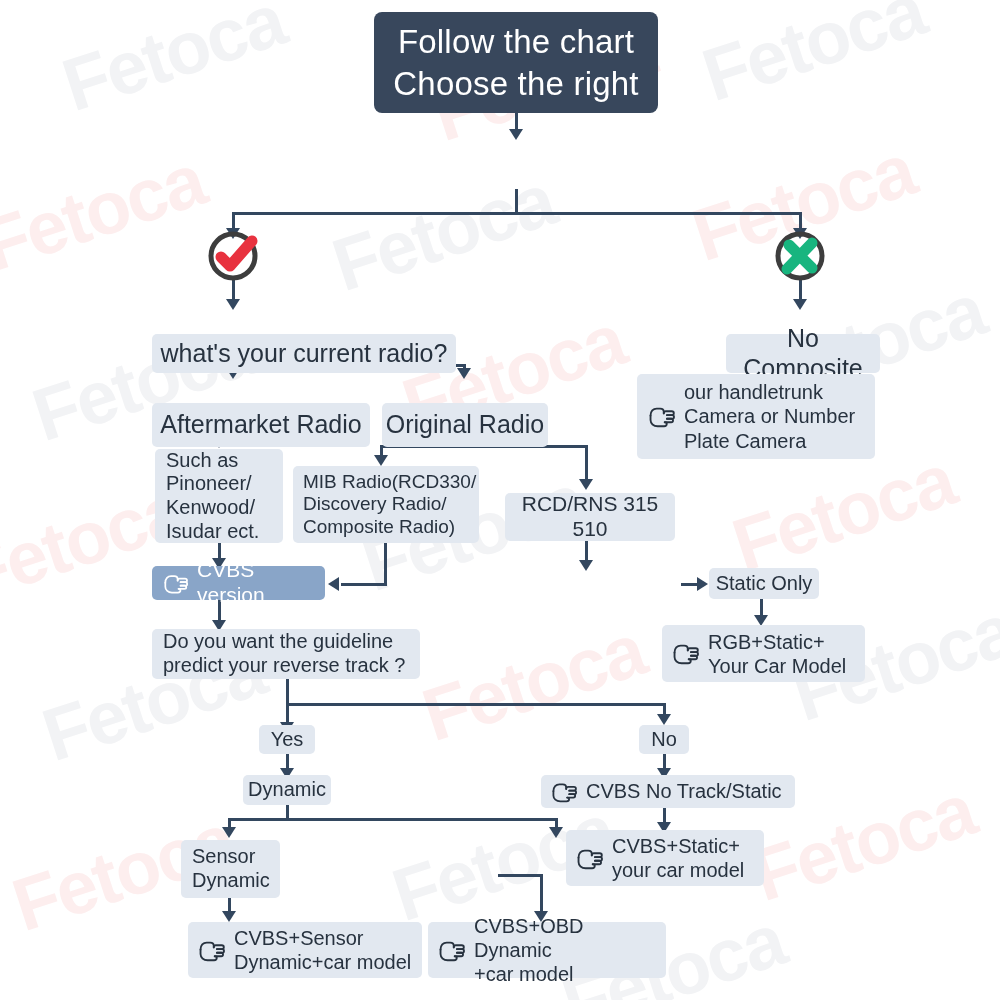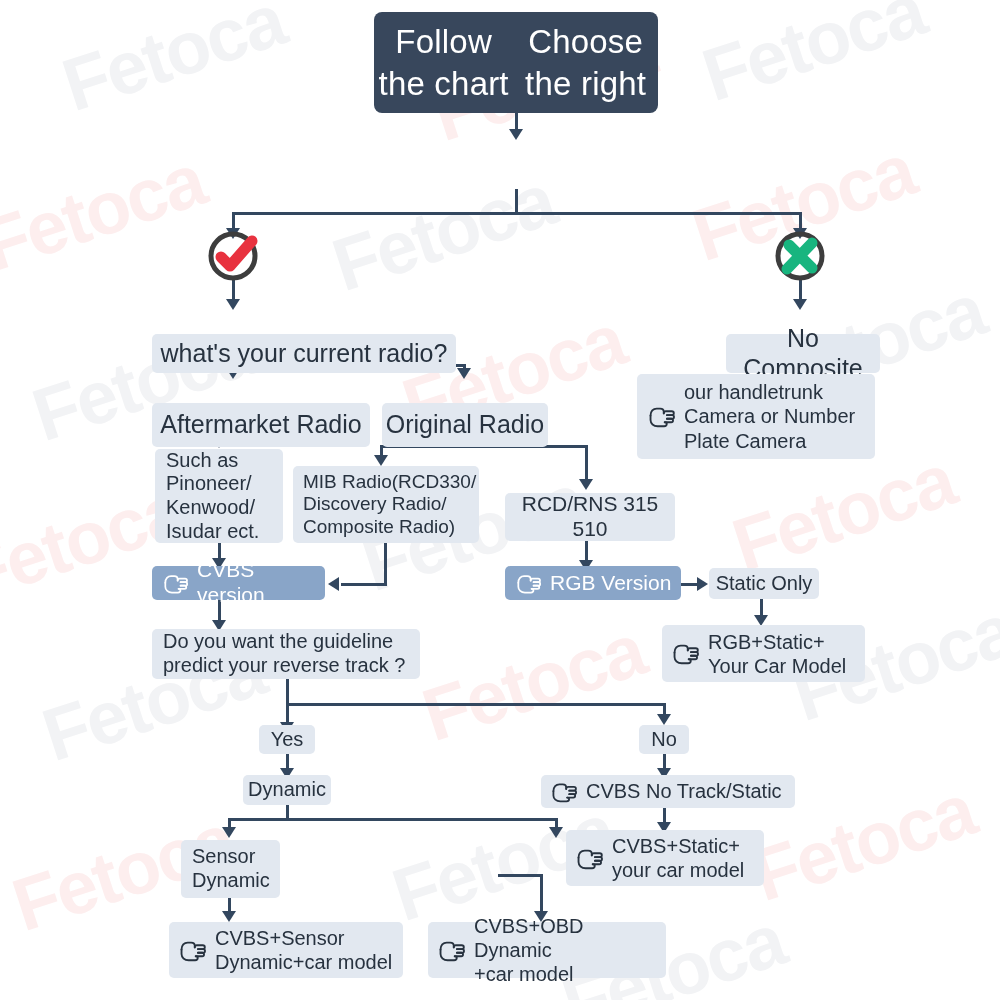--- a/index.html
+++ b/index.html
@@ -182,21 +182,21 @@
     </svg>
   </div>
 
   <div class="mark" style="left:772px;top:228px;">
     <svg width="56" height="56" viewBox="0 0 56 56">
       <circle cx="28" cy="28" r="22" fill="none" stroke="#3d3d3d" stroke-width="5"></circle>
       <path d="M17 17 L40 40 M40 15 L15 41" fill="none" stroke="#18b57f" stroke-width="11" stroke-linecap="round"></path>
     </svg>
   </div>
 
-  <div class="box dark title-txt" style="left:374px;top:12px;width:284px;height:101px;flex-direction:row;">
+  <div class="box dark title-txt" style="left:374px;top:12px;width:284px;height:101px;flex-direction:column;">
     <span>Follow the chart</span>
     <span>Choose the right</span>
   </div>
 
 
   <div class="box lite t22" style="left:152px;top:310px;width:304px;height:39px;">
     <span>what's your current radio?</span>
   </div>
 
   <div class="box lite t22" style="left:726px;top:310px;width:154px;height:39px;">
@@ -255,34 +255,20 @@
           <path d="M19 10.2 C19 8.8 20.2 8 21.4 8 L28 8 C29.4 8 30.4 9 30.4 10.2 C30.4 11.4 29.4 12.4 28 12.4 L22.6 12.4"></path>
           <path d="M22.6 12.4 L28.4 12.4 C29.7 12.4 30.6 13.3 30.6 14.5 C30.6 15.7 29.7 16.6 28.4 16.6 L22.6 16.6"></path>
           <path d="M22.6 16.6 L27.4 16.6 C28.6 16.6 29.5 17.4 29.5 18.5 C29.5 19.6 28.6 20.5 27.4 20.5 L20 20.5"></path>
           <path d="M4 13 L4 18 C4 22 7.4 25 12 25 L19.4 25 C21.2 25 22.4 23.8 22.4 22.2 C22.4 21.2 21.6 20.5 20.4 20.5"></path>
         </g>
       </svg>
     </span>
     <span>CVBS version</span>
   </div>
 
-  <div class="box blue t21 withicon" style="left:505px;top:566px;width:176px;height:34px;padding-left:10px;">
-    <span class="hand">
-      <svg width="28" height="23" viewBox="0 0 34 28">
-        <g fill="none" stroke="#ffffff" stroke-width="2.1" stroke-linejoin="round" stroke-linecap="round">
-          <path d="M4 13 C4 8 7 5 11 5 L15 5 C17.6 5 19 6.4 19 8.4 L19 10.6"></path>
-          <path d="M19 10.2 C19 8.8 20.2 8 21.4 8 L28 8 C29.4 8 30.4 9 30.4 10.2 C30.4 11.4 29.4 12.4 28 12.4 L22.6 12.4"></path>
-          <path d="M22.6 12.4 L28.4 12.4 C29.7 12.4 30.6 13.3 30.6 14.5 C30.6 15.7 29.7 16.6 28.4 16.6 L22.6 16.6"></path>
-          <path d="M22.6 16.6 L27.4 16.6 C28.6 16.6 29.5 17.4 29.5 18.5 C29.5 19.6 28.6 20.5 27.4 20.5 L20 20.5"></path>
-          <path d="M4 13 L4 18 C4 22 7.4 25 12 25 L19.4 25 C21.2 25 22.4 23.8 22.4 22.2 C22.4 21.2 21.6 20.5 20.4 20.5"></path>
-        </g>
-      </svg>
-    </span>
-    <span>RGB Version</span>
-  </div>
 
   <div class="box lite t20" style="left:709px;top:568px;width:110px;height:31px;">
     <span>Static Only</span>
   </div>
 
   <div class="box lite t20 withicon" style="left:662px;top:625px;width:203px;height:57px;padding-left:9px;">
     <span class="hand">
       <svg width="30" height="25" viewBox="0 0 34 28">
         <g fill="none" stroke="#27323f" stroke-width="2.1" stroke-linejoin="round" stroke-linecap="round">
           <path d="M4 13 C4 8 7 5 11 5 L15 5 C17.6 5 19 6.4 19 8.4 L19 10.6"></path>
@@ -348,21 +334,21 @@
       <span>your car model</span>
     </span>
   </div>
 
   <div class="box lite t20" style="left:181px;top:840px;width:99px;height:58px;flex-direction:column;align-items:flex-start;padding-left:11px;text-align:left;">
     <span>Sensor</span>
     <span>Dynamic</span>
   </div>
 
 
-  <div class="box lite t20 withicon" style="left:169px;top:922px;width:234px;height:56px;padding-left:9px;">
+  <div class="box lite t20 withicon" style="left:188px;top:922px;width:234px;height:56px;padding-left:9px;">
     <span class="hand">
       <svg width="30" height="25" viewBox="0 0 34 28">
         <g fill="none" stroke="#27323f" stroke-width="2.1" stroke-linejoin="round" stroke-linecap="round">
           <path d="M4 13 C4 8 7 5 11 5 L15 5 C17.6 5 19 6.4 19 8.4 L19 10.6"></path>
           <path d="M19 10.2 C19 8.8 20.2 8 21.4 8 L28 8 C29.4 8 30.4 9 30.4 10.2 C30.4 11.4 29.4 12.4 28 12.4 L22.6 12.4"></path>
           <path d="M22.6 12.4 L28.4 12.4 C29.7 12.4 30.6 13.3 30.6 14.5 C30.6 15.7 29.7 16.6 28.4 16.6 L22.6 16.6"></path>
           <path d="M22.6 16.6 L27.4 16.6 C28.6 16.6 29.5 17.4 29.5 18.5 C29.5 19.6 28.6 20.5 27.4 20.5 L20 20.5"></path>
           <path d="M4 13 L4 18 C4 22 7.4 25 12 25 L19.4 25 C21.2 25 22.4 23.8 22.4 22.2 C22.4 21.2 21.6 20.5 20.4 20.5"></path>
         </g>
       </svg>

